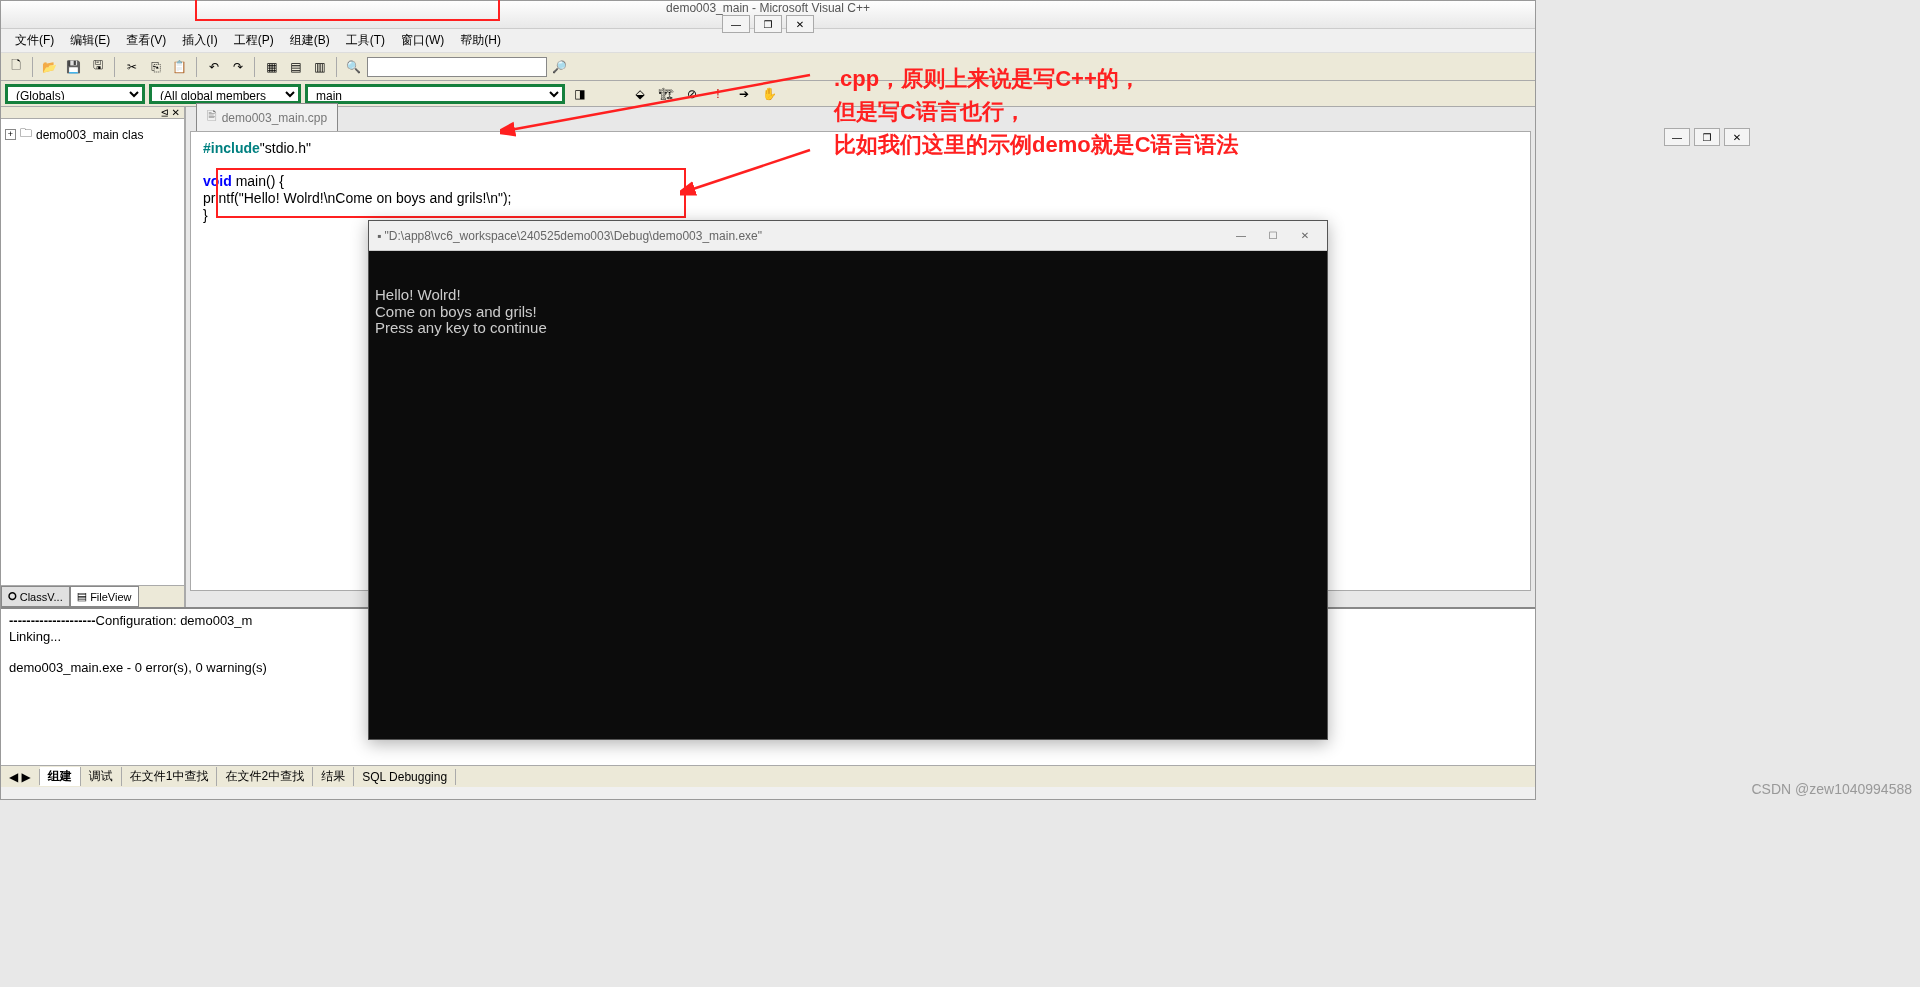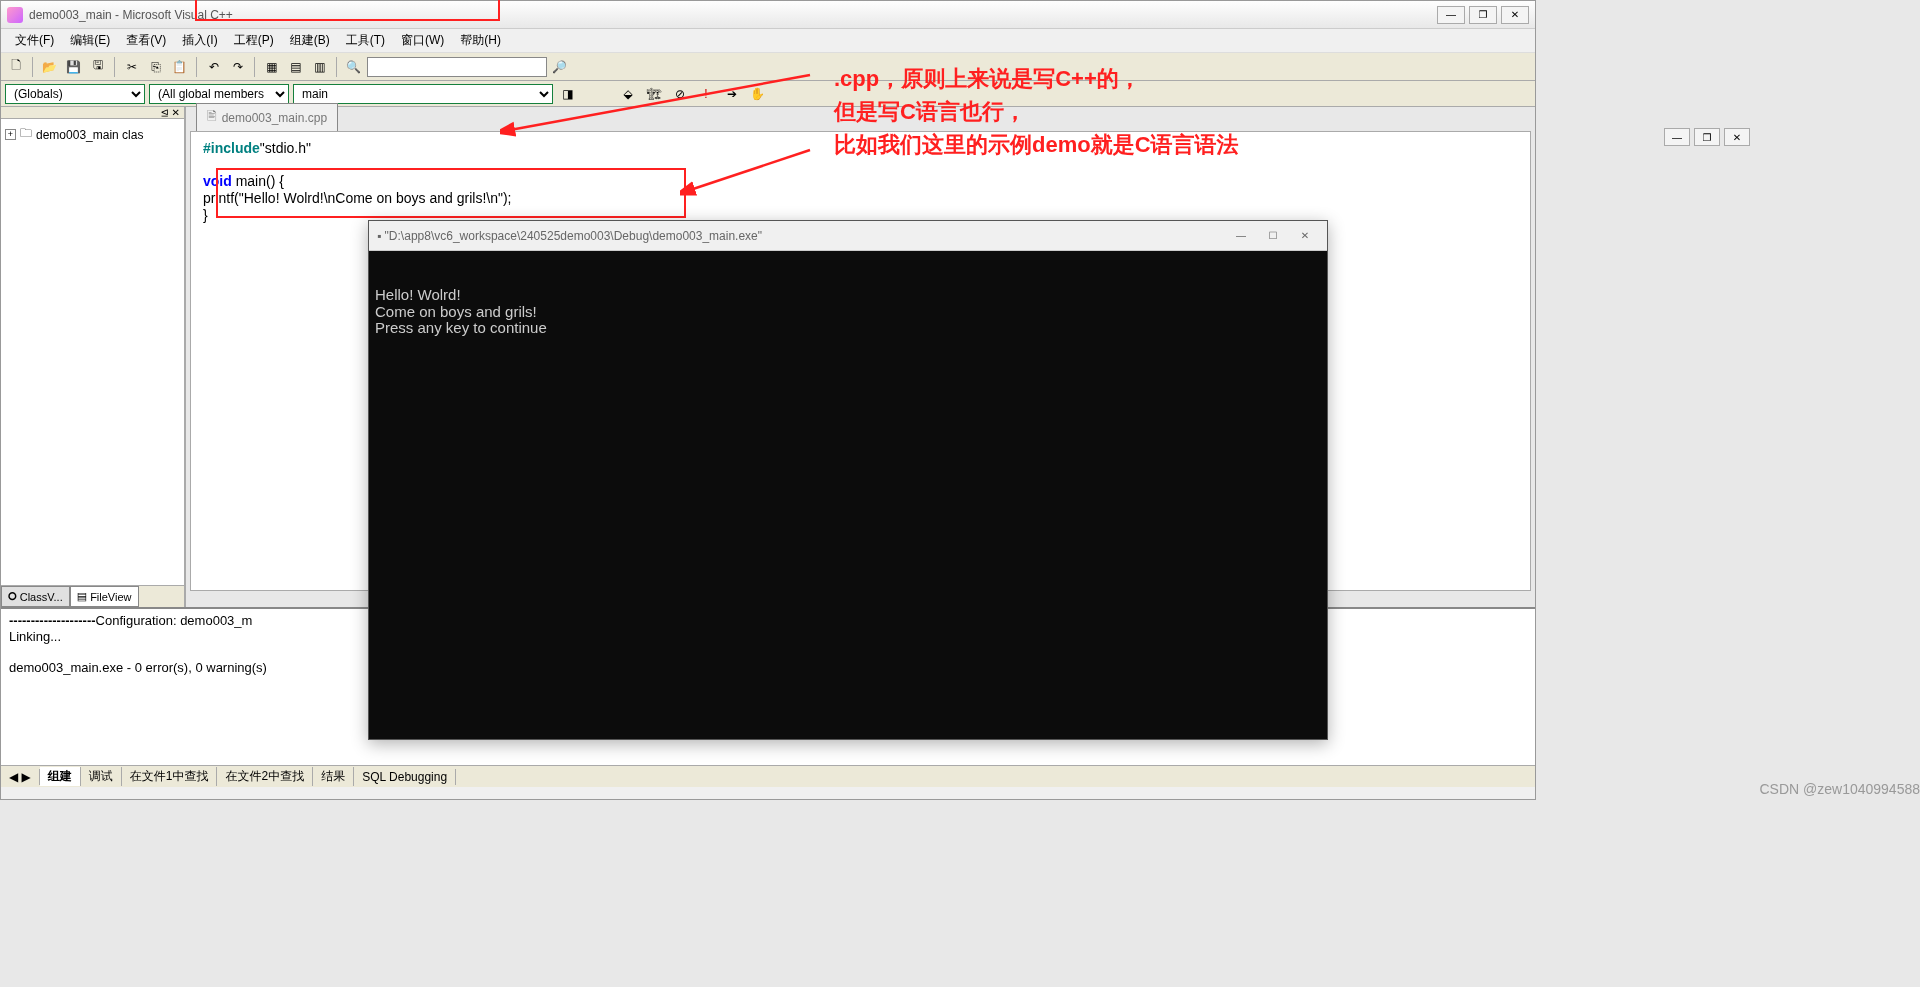--- a/index.html
+++ b/index.html
@@ -1,34 +1,34 @@
 <!DOCTYPE html>
 <html><head>
 <meta charset="utf-8">
 <style>
 * { margin: 0; padding: 0; box-sizing: border-box; font-family: "Microsoft YaHei", Tahoma, sans-serif; }
 body { background: #e8e8e8; width: 1920px; height: 987px; overflow: hidden; position: relative; }
 
 .outer-window { position: absolute; top: 0; left: 0; width: 1536px; height: 800px; background: #f0f0f0; border: 1px solid #999; }
-.titlebar { height: 28px; background: linear-gradient(#fefefe, #e8e8e8); border-bottom: 1px solid #ccc; display: flex; align-items: center; padding: 0 6px; }
+.titlebar { height: 28px; background: linear-gradient(#fefefe, #e8e8e8); border-bottom: 1px solid #ccc; display: flex; align-items: center; padding: 0 6px; flex-direction: column; }
 .titlebar-icon { width: 16px; height: 16px; margin-right: 6px; border-radius: 3px; background: linear-gradient(135deg,#f9c,#c6f); }
 .titlebar-text { font-size: 12px; color: #555; flex: 1; }
 .win-controls { display: flex; gap: 4px; }
 .win-btn { width: 28px; height: 18px; border: 1px solid #aaa; background: #f4f4f4; font-size: 10px; display: flex; align-items: center; justify-content: center; cursor: pointer; }
 
 .menubar { height: 24px; background: #f0f0f0; display: flex; align-items: center; padding: 0 8px; gap: 4px; font-size: 12px; border-bottom: 1px solid #ddd; }
 .menu-item { padding: 2px 6px; cursor: pointer; }
 
 .toolbar { height: 28px; background: #ece9d8; border-bottom: 1px solid #aaa; display: flex; align-items: center; padding: 0 4px; gap: 2px; }
 .tool-btn { width: 22px; height: 22px; border: 1px solid transparent; display: flex; align-items: center; justify-content: center; cursor: pointer; font-size: 12px; }
 .tool-sep { width: 2px; height: 20px; border-left: 1px solid #aaa; margin: 0 3px; }
 .tool-combo { height: 20px; border: 1px solid #888; background: #fff; font-size: 12px; padding: 0 4px; }
 
 .classbar { height: 26px; background: #ece9d8; border-bottom: 1px solid #aaa; display: flex; align-items: center; padding: 0 4px; gap: 4px; }
-.class-combo { height: 20px; border: 1px solid #15803d; background: #fff; font-size: 12px; padding: 1px 4px; }
+.class-combo { height: 20px; border: 3px solid #15803d; background: #fff; font-size: 12px; padding: 1px 4px; }
 
 .main-area { display: flex; height: 500px; }
 .sidebar { width: 185px; background: #fff; border-right: 2px solid #aaa; display: flex; flex-direction: column; }
 .sidebar-head { height: 12px; background: #ece9d8; border-bottom: 1px solid #aaa; font-size: 10px; text-align: right; padding-right: 4px; }
 .tree { flex: 1; padding: 4px; font-size: 12px; }
 .tree-item { display: flex; align-items: center; gap: 4px; padding: 1px 0; }
 .tree-plus { width: 11px; height: 11px; border: 1px solid #888; font-size: 9px; line-height: 9px; text-align: center; }
 .sidebar-tabs { height: 22px; display: flex; border-top: 1px solid #aaa; background: #ece9d8; font-size: 11px; }
 .sb-tab { padding: 2px 6px; border: 1px solid #888; background: #e0e0e0; cursor: pointer; display: flex; align-items: center; gap: 3px; }
 .sb-tab.active { background: #fff; }
@@ -54,21 +54,21 @@
 
 .console-window { position: absolute; left: 368px; top: 220px; width: 960px; height: 520px; background: #0c0c0c; border: 1px solid #555; box-shadow: 0 4px 16px rgba(0,0,0,.3); }
 .console-title { height: 30px; background: #f0f0f0; display: flex; align-items: center; padding: 0 8px; font-size: 12px; color: #666; border-bottom: 1px solid #ccc; }
 .console-title-text { flex: 1; }
 .console-content { padding: 4px 6px; font-family: "NSimSun","Courier New", monospace; font-size: 15px; color: #ccc; line-height: 1.1; margin-top: 32px; }
 .console-line { white-space: pre; }
 
 svg.arrow { position: absolute; pointer-events: none; }
 .annotation { position: absolute; font-size: 22px; font-weight: bold; color: #ff2020; line-height: 1.5; }
 
-.watermark { position: absolute; right: 0; bottom: 190px; font-size: 14px; color: #999; }
+.watermark { position: absolute; right: 8px; bottom: 190px; font-size: 14px; color: #999; }
 </style>
 </head>
 <body>
 
 <div class="outer-window">
 
   <div class="titlebar">
     <div class="titlebar-icon"></div>
     <div class="titlebar-text">demo003_main - Microsoft Visual C++</div>
     <div class="win-controls">
@@ -110,21 +110,21 @@
     <div class="tool-sep"></div>
     <div class="tool-btn">🔍</div>
     <input class="tool-combo" style="width: 180px;">
     <div class="tool-btn">🔎</div>
   </div>
 
   <div class="classbar">
     <select class="class-combo" style="width:140px">
       <option>(Globals)</option>
     </select>
-    <select class="class-combo" style="width:140px">
+    <select class="class-combo" style="width:152px">
       <option>(All global members</option>
     </select>
     <select class="class-combo" style="width:260px">
       <option>main</option>
     </select>
     <div class="tool-btn">◨</div>
     <div style="width:30px"></div>
     <div class="tool-btn">⬙</div>
     <div class="tool-btn">🏗</div>
     <div class="tool-btn">⊘</div>

